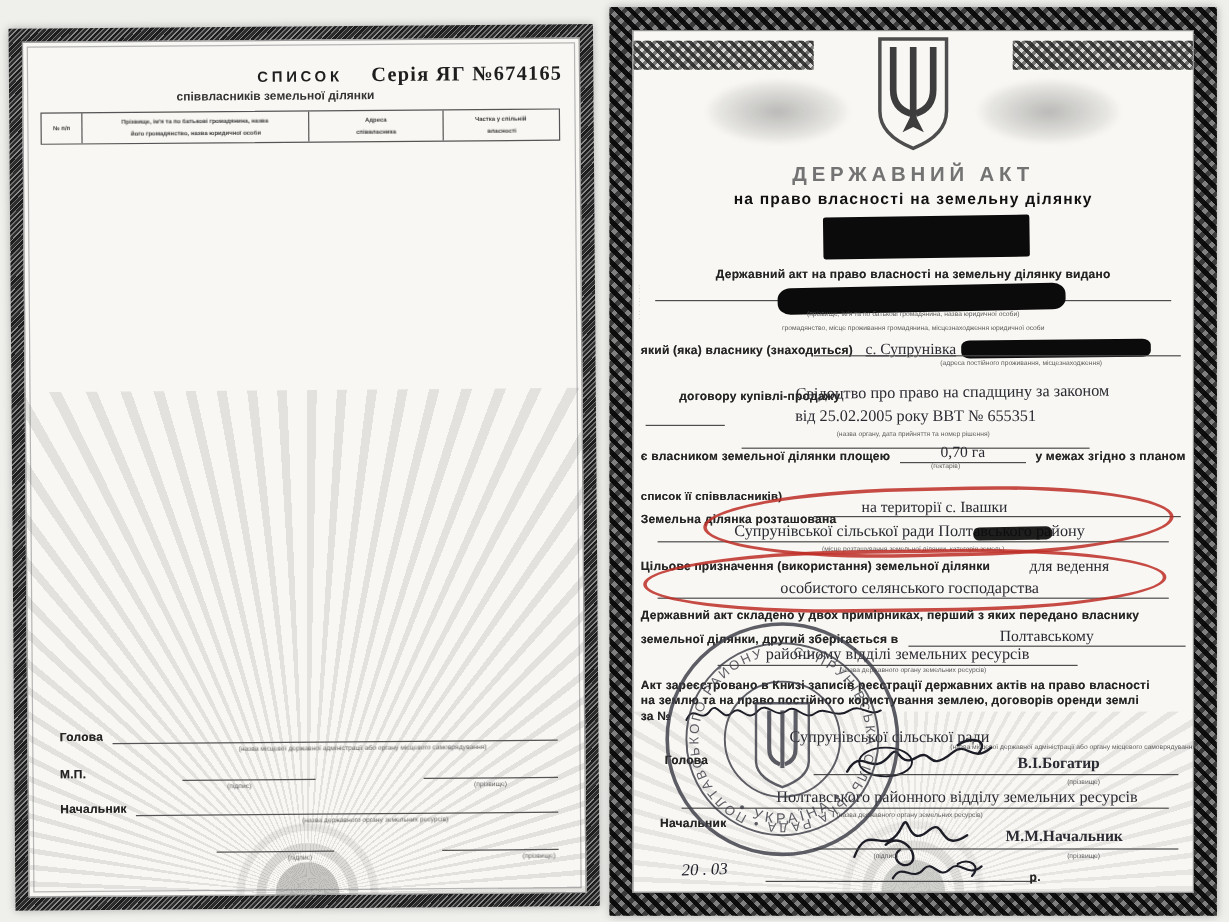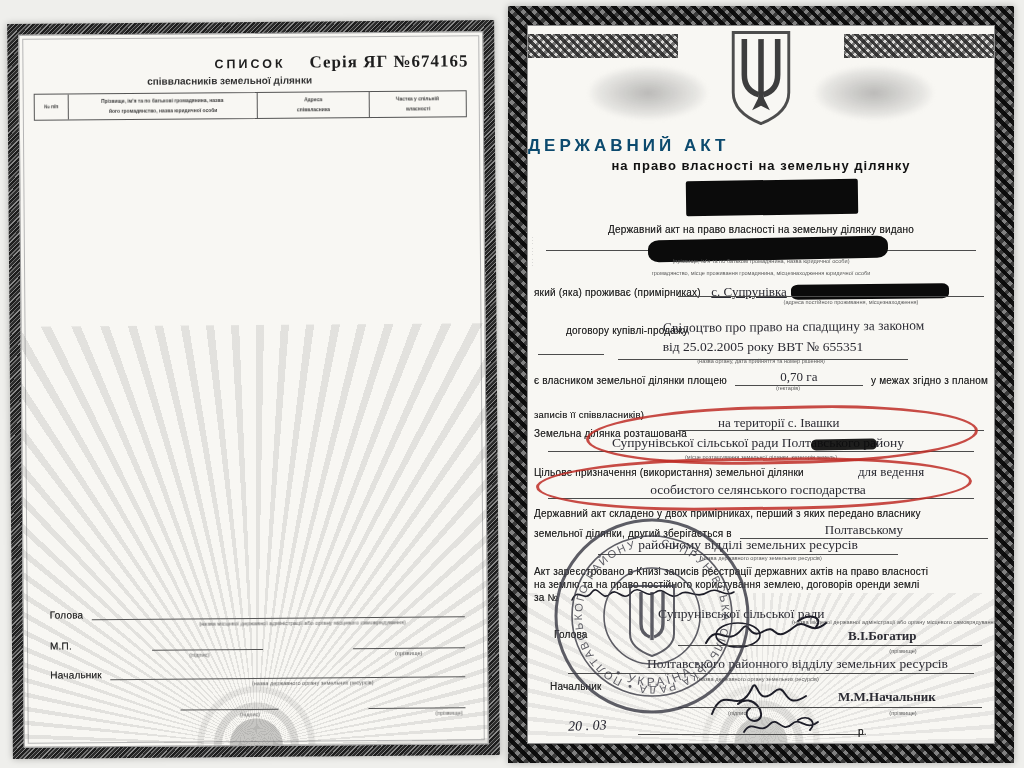--- a/index.html
+++ b/index.html
@@ -26,21 +26,21 @@
   .rays { position:absolute; left:0; right:0; bottom:0; pointer-events:none;
     background:
       radial-gradient(circle at 50% 100%, rgba(70,70,70,.28) 0 26px, rgba(248,247,243,0) 27px 34px,
         rgba(70,70,70,.16) 35px 42px, rgba(248,247,243,0) 43px 52px, rgba(70,70,70,.10) 53px 58px, transparent 60px),
       repeating-conic-gradient(from 255deg at 50% 100%, rgba(80,80,80,.13) 0 1.1deg, rgba(255,255,255,0) 1.1deg 3.4deg);
   }
   #left-rays { height:420px; }
   #right-rays { height:150px; opacity:.8; }
 
   
-  .frm { font-weight:normal; font-size:10px; letter-spacing:.2px; color:#232323; text-shadow:0 0 .5px rgba(30,30,30,.55); }
+  .frm { font-weight:bold; font-size:10px; letter-spacing:.2px; color:#232323; text-shadow:0 0 .5px rgba(30,30,30,.55); }
   .typed { font-family:"Liberation Serif", serif; color:#2b2b33; }
   .cap { display:block; font-size:8px; color:#5c5c5c; transform:scale(.70); transform-origin:50% 50%; white-space:nowrap; text-align:center; filter:blur(.2px); }
   .ul { border-bottom:1px solid #4c4c4c; }
   .abs { position:absolute; }
   .ctr { text-align:center; }
 
   
   .lp-title { position:absolute; top:23px; left:195px; font-weight:bold; font-size:12.5px; letter-spacing:3px; }
   .lp-series { position:absolute; top:19px; left:290px; font-family:"Liberation Serif",serif; font-weight:bold; font-size:17px; letter-spacing:1px; }
   .lp-sub { position:absolute; top:41px; left:0; width:420px; text-align:center; font-size:10px; font-weight:bold; color:#333; }
@@ -55,21 +55,21 @@
 
   
   .rp-band { position:absolute; top:0; left:0; right:0; height:108px; }
   .rp-bar { position:absolute; top:8px; height:24px; width:150px; opacity:.85;
     background-image:
       repeating-linear-gradient(45deg,rgba(10,10,10,.9) 0 3px,rgba(170,170,170,.3) 3px 6px),
       repeating-linear-gradient(-45deg,rgba(25,25,25,.85) 0 3px,rgba(170,170,170,.25) 3px 6px); }
   .rp-swirl { position:absolute; width:120px; height:54px; border-radius:50%;
     background:radial-gradient(ellipse at center, rgba(110,110,110,.45), rgba(170,170,170,.22) 58%, transparent 72%);
     filter:blur(2px); }
-  .rp-title { position:absolute; top:110px; left:0; width:100%; font-weight:bold; font-size:17px; letter-spacing:4px; color:#0c4a6e; }
+  .rp-title { position:absolute; top:110px; left:0; width:100%; text-align:center; font-weight:bold; font-size:17px; letter-spacing:4px; color:#737373; }
   .rp-sub { position:absolute; top:132px; left:0; width:100%; text-align:center; font-weight:bold; font-size:13px; letter-spacing:1px; color:#111; }
   .redact { background:#0b0b0b; position:absolute; }
   .red-ellipse { position:absolute; border:3px solid rgba(190,45,38,.85); border-radius:50% / 58%; pointer-events:none; }
   .sig-svg, .scrawl-svg { stroke:#1d1d28; fill:none; stroke-linecap:round; }
   .rline { position:absolute; border-bottom:1px solid #4c4c4c; }
   .rp-content { position:absolute; inset:0; padding:0 13px; }
   .micro-v { position:absolute; left:2px; top:240px; font-size:8px; color:#9a9a9a; transform:rotate(-90deg) scale(.6); transform-origin:left top; letter-spacing:2px; }
 </style>
 </head>
 <body>
@@ -171,47 +171,47 @@
       <div class="rline" style="left:18px; right:18px; top:224px;"></div>
       <div class="redact" style="left:120px; top:212px; width:240px; height:22px; border-radius:11px/9px; transform:rotate(-1.2deg);"></div>
       <div class="abs" style="top:231px; left:0; width:100%;">
           <span class="cap">(прізвище, ім'я та по батькові громадянина, назва юридичної особи)</span>
         </div>
       <div class="abs" style="top:243px; left:0; width:100%;">
           <span class="cap">громадянство, місце проживання громадянина, місцезнаходження юридичної особи</span>
         </div>
 
       <div class="abs" style="top:256px; left:6px; right:6px;">
-        <span class="frm">який (яка) проживає (примірниках)</span>
+        <span class="frm">який (яка) власнику (знаходиться)</span>
         <span class="typed" style="font-size:13px; margin-left:6px;text-decoration:underline;">с. Супрунівка</span>
         <span class="redact" style="position:static; display:inline-block; width:158px; height:15px; vertical-align:-3px; border-radius:7px/5px; transform:rotate(-.6deg);"></span>
       </div>
       <div class="rline" style="left:150px; right:10px; top:270px;"></div>
       <div class="abs" style="top:272px; left:180px; right:0;">
           <span class="cap">(адреса постійного проживання, місцезнаходження)</span>
         </div>
 
       <div class="abs frm" style="top:299px; left:6px;margin-left:32px;">договору купівлі-продажу</div>
       <div class="abs typed" style="top:293px; left:135px; font-size:13.5px; transform:rotate(-.6deg);">Свідоцтво про право на спадщину за законом</div>
-      <div class="abs typed ctr ul" style="top:313px; left:90px; width:290px; font-size:13.5px; padding-bottom:4px;">від 25.02.2005 року ВВТ № 655351</div>
+      <div class="abs typed ctr ul" style="top:313px; left:90px; width:290px; font-size:13.5px; padding-bottom:18px;">від 25.02.2005 року ВВТ № 655351</div>
       <div class="rline" style="left:10px; right:390px; top:328px;"></div>
       <div class="abs" style="top:331px; left:0; width:100%;">
           <span class="cap">(назва органу, дата прийняття та номер рішення)</span>
         </div>
 
       <div class="abs" style="top:343px; left:6px; right:6px; display:flex; align-items:flex-end;">
         <span class="frm">є власником земельної ділянки площею</span>
         <span class="ul typed ctr" style="flex:1; margin:0 8px; font-size:13px;">0,70 га</span>
         <span class="frm">у межах згідно з планом</span>
       </div>
       <div class="abs" style="top:358px; left:200px; width:120px;">
           <span class="cap">(гектарів)</span>
         </div>
 
-      <div class="abs frm" style="top:383px; left:6px; font-size:9.5px;">записів її співвласників)</div>
+      <div class="abs frm" style="top:383px; left:6px; font-size:9.5px;">список її співвласників)</div>
 
       <div class="abs typed" style="top:389px; left:190px; font-size:13px;">на території с. Івашки</div>
       <div class="abs frm" style="top:402px; left:6px;">Земельна ділянка розташована</div>
       <div class="rline" style="left:150px; right:10px; top:404px;"></div>
       <div class="abs typed ctr" style="top:409px; left:30px; width:400px; font-size:13.5px;">Супрунівської сільської ради Полтавського району</div>
       <div class="redact" style="left:283px; top:413px; width:66px; height:11px; border-radius:5px; transform:rotate(-1deg); opacity:.92;"></div>
       <div class="rline" style="left:20px; right:20px; top:425px;"></div>
       <div class="abs" style="top:427px; left:0; width:100%;">
           <span class="cap">(місце розташування земельної ділянки, категорія земель)</span>
         </div>

